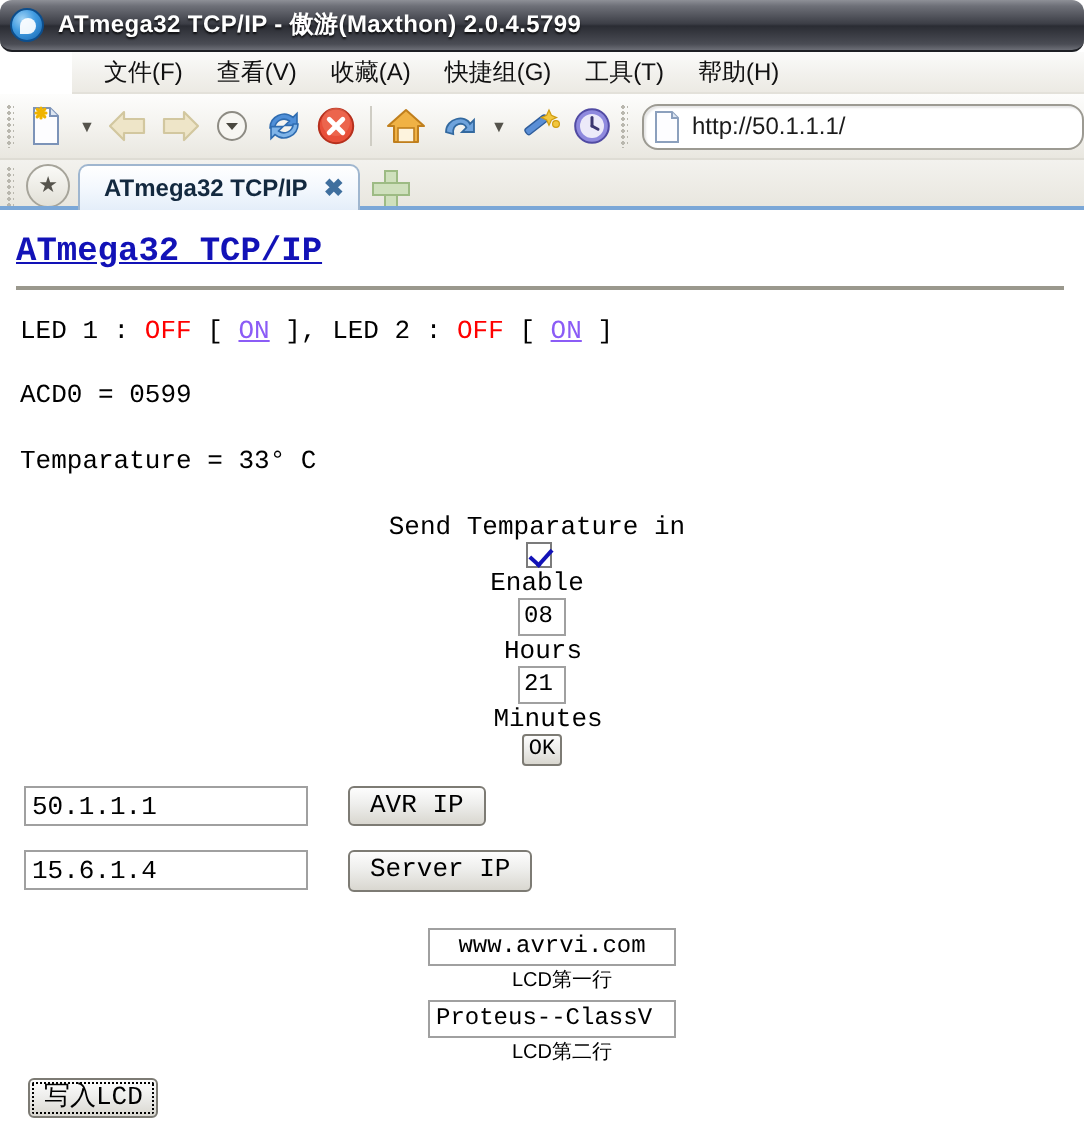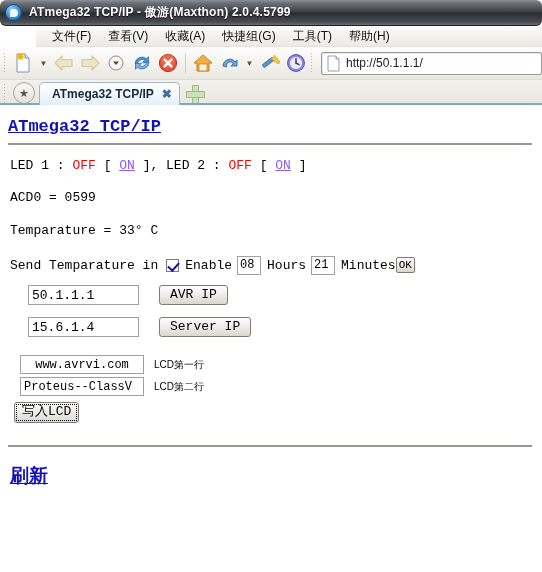--- a/index.html
+++ b/index.html
@@ -105,21 +105,21 @@
   .caret { font-size: 8px; color: #55534c; }
 
   
   .addrwrap {
     flex: 1 1 auto;
     display: flex; align-items: center;
     height: 23px;
     margin: 0 0 0 4px;
     background: #ffffff;
     border: 1px solid #9c9a92;
-    border-radius: 2px;
+    border-radius: 8px;
     box-shadow: inset 1px 1px 1px rgba(0,0,0,.10);
     min-width: 0;
   }
   .addr-icon {
     width: 17px; height: 17px;
     margin: 0 4px 0 3px;
     flex: 0 0 17px;
   }
   .addr-text {
     font-size: 12px;
@@ -227,33 +227,34 @@
     line-height: 1.1;
     white-space: nowrap;
   }
   .off { color: #ff0000; }
   .on  { color: #8b5cf6; text-decoration: underline; }
 
   .formline {
     display: flex; align-items: center;
     margin: 2px 0 10px 2px;
     white-space: nowrap;
+    flex-direction: column;
   }
   .formline .lbl { margin-right: 5px; }
 
   input.txt {
     font-family: "Liberation Mono", "DejaVu Sans Mono", monospace;
     font-size: 13px;
     color: #000;
     background: #ffffff;
     border: 1px solid #a0a0a0;
     padding: 1px 3px;
     outline: none;
   }
-  input.ip { width: 111px; height: 20px; margin-left: 16px; }
+  input.ip { width: 142px; height: 20px; }
   input.tiny { width: 24px; height: 19px; font-size: 12px; text-align: left; padding: 0 2px; }
   input.lcd { width: 124px; height: 19px; font-size: 12px; }
   input.lcd.center { text-align: center; }
 
   .chk {
     width: 13px; height: 13px;
     border: 1px solid #7b7b7b;
     background: #ffffff;
     display: inline-flex; align-items: center; justify-content: center;
     margin: 0 6px 0 3px;
@@ -287,21 +288,21 @@
     border-radius: 2px;
   }
   button.btn.focus {
     outline: 1px dotted #000;
     outline-offset: -3px;
     padding: 2px 7px;
   }
 
   .row-ip { display: flex; align-items: center; margin: 0 0 12px 4px; }
   .row-ip .sp1 { width: 20px; flex: 0 0 20px; }
-  .row-lcd { display: flex; align-items: center; margin: 0 0 3px 12px; }
+  .row-lcd { display: flex; align-items: center; margin: 0 0 3px 12px; flex-direction: column; }
   .row-lcd .cap { margin-left: 10px; font-family: "Liberation Sans", sans-serif; font-size: 10px; }
 
   .refresh-link {
     display: inline-block;
     font-size: 19px;
     font-weight: bold;
     color: #1212b7;
     text-decoration: underline;
     font-family: "Liberation Sans", sans-serif;
     margin-left: 2px;

